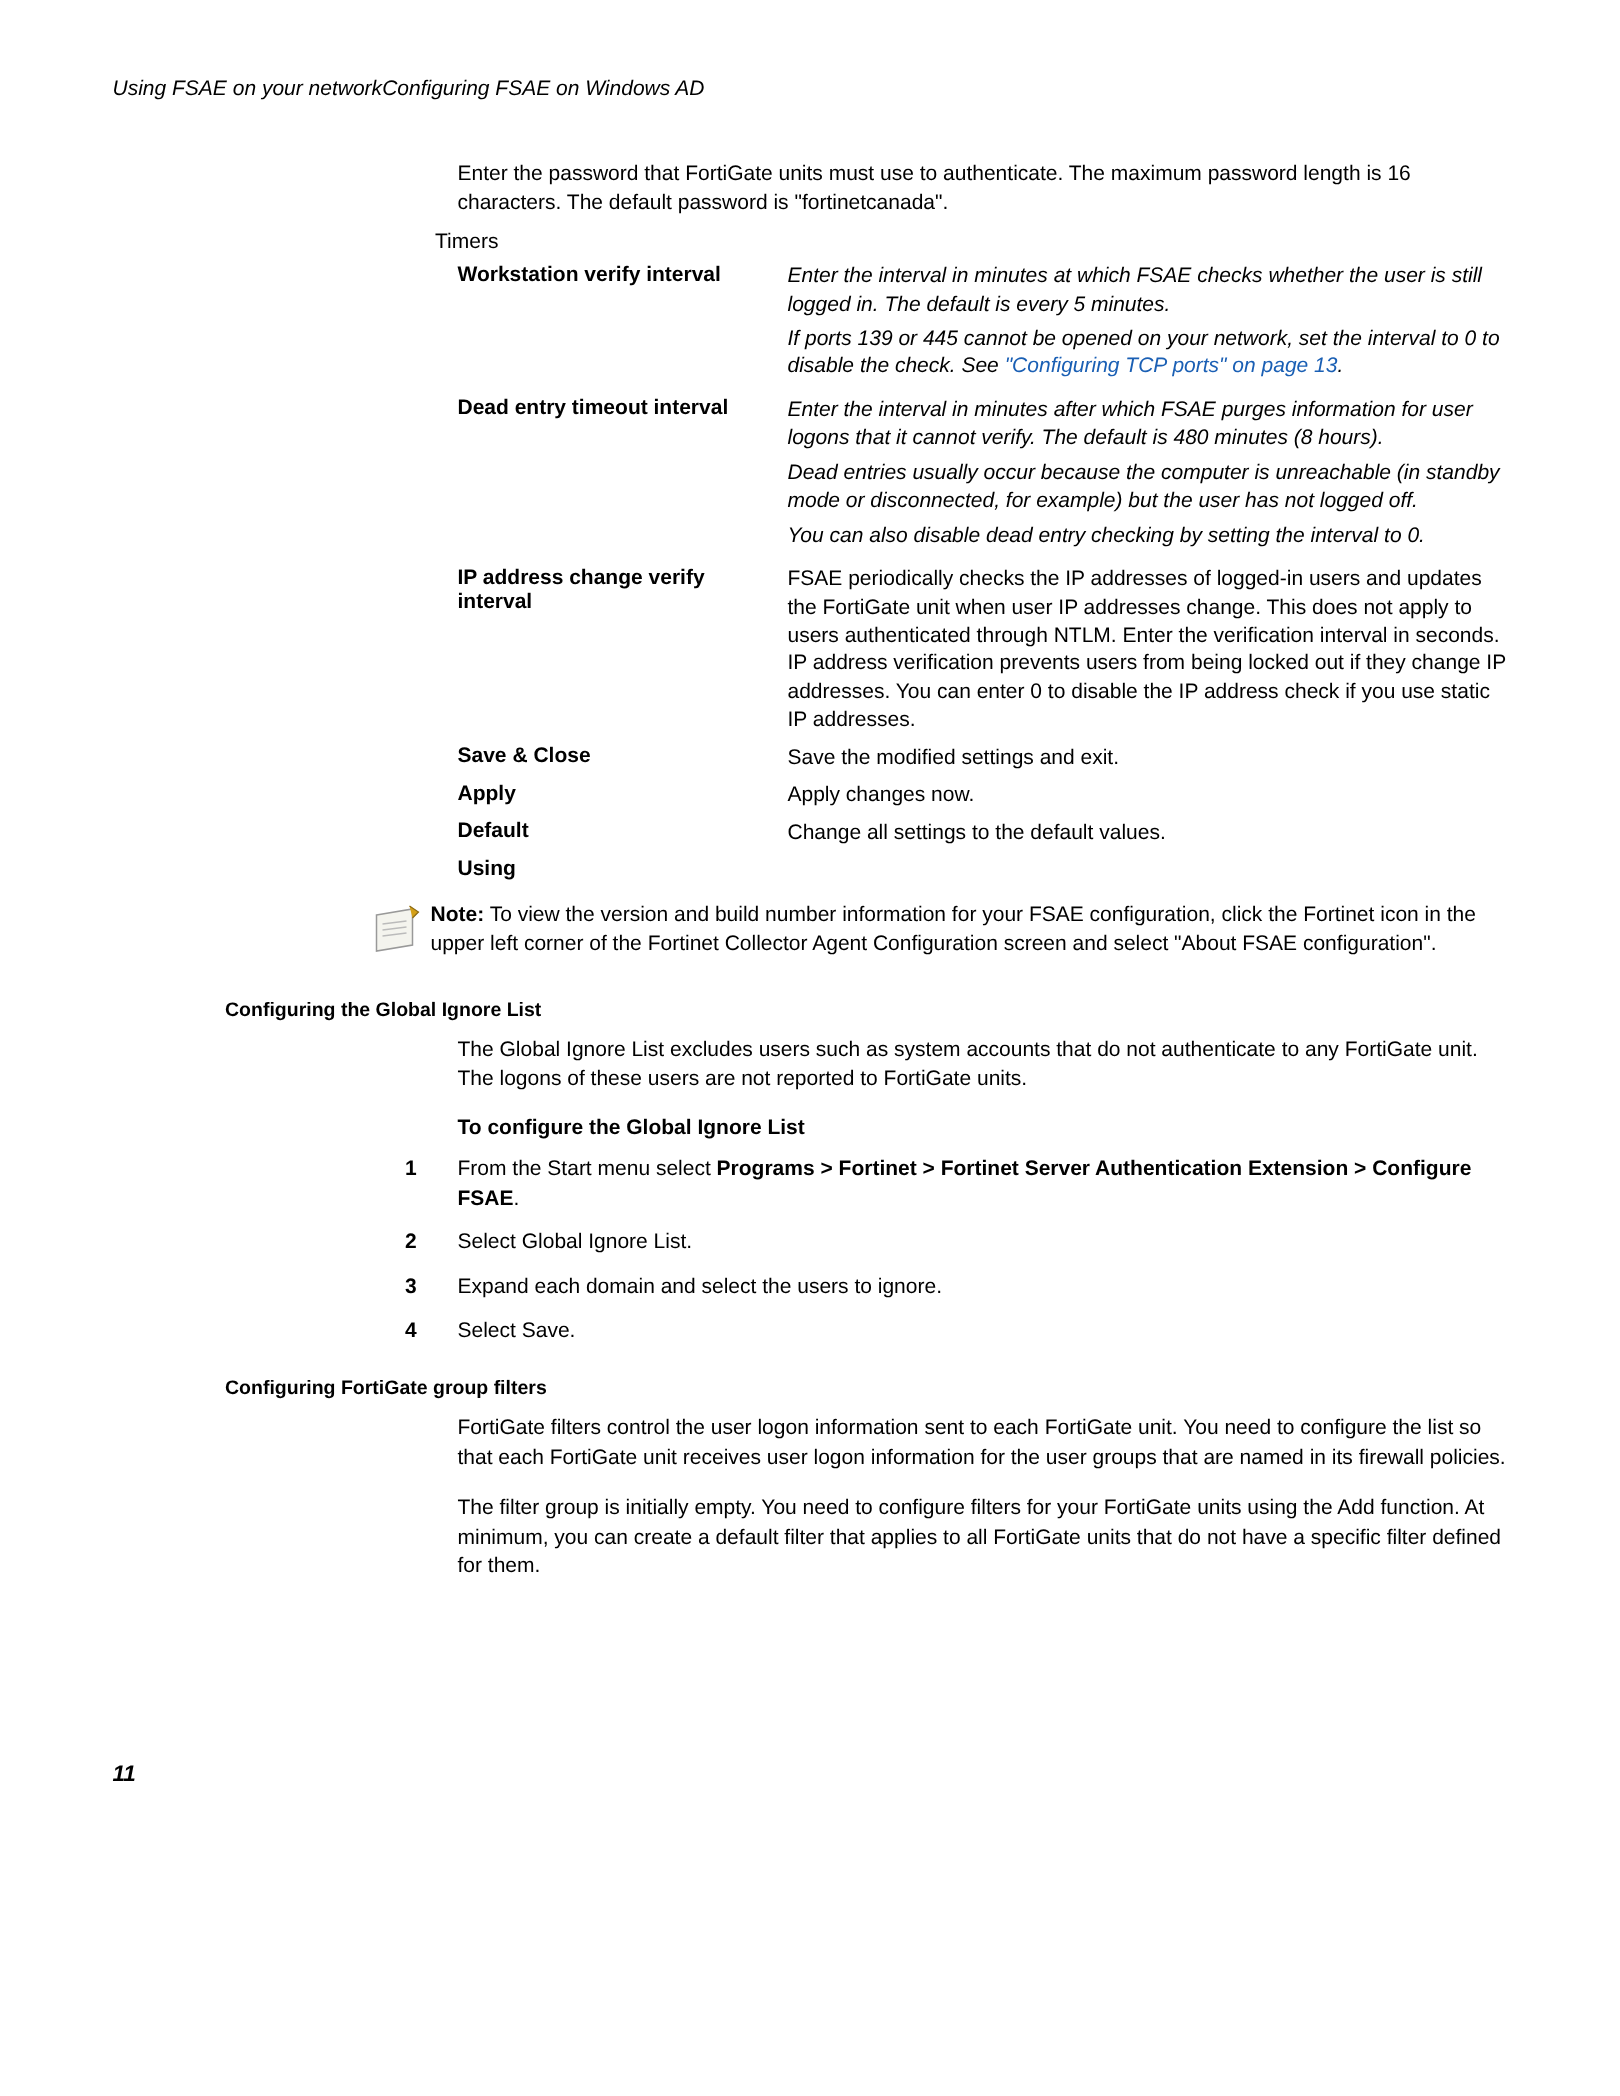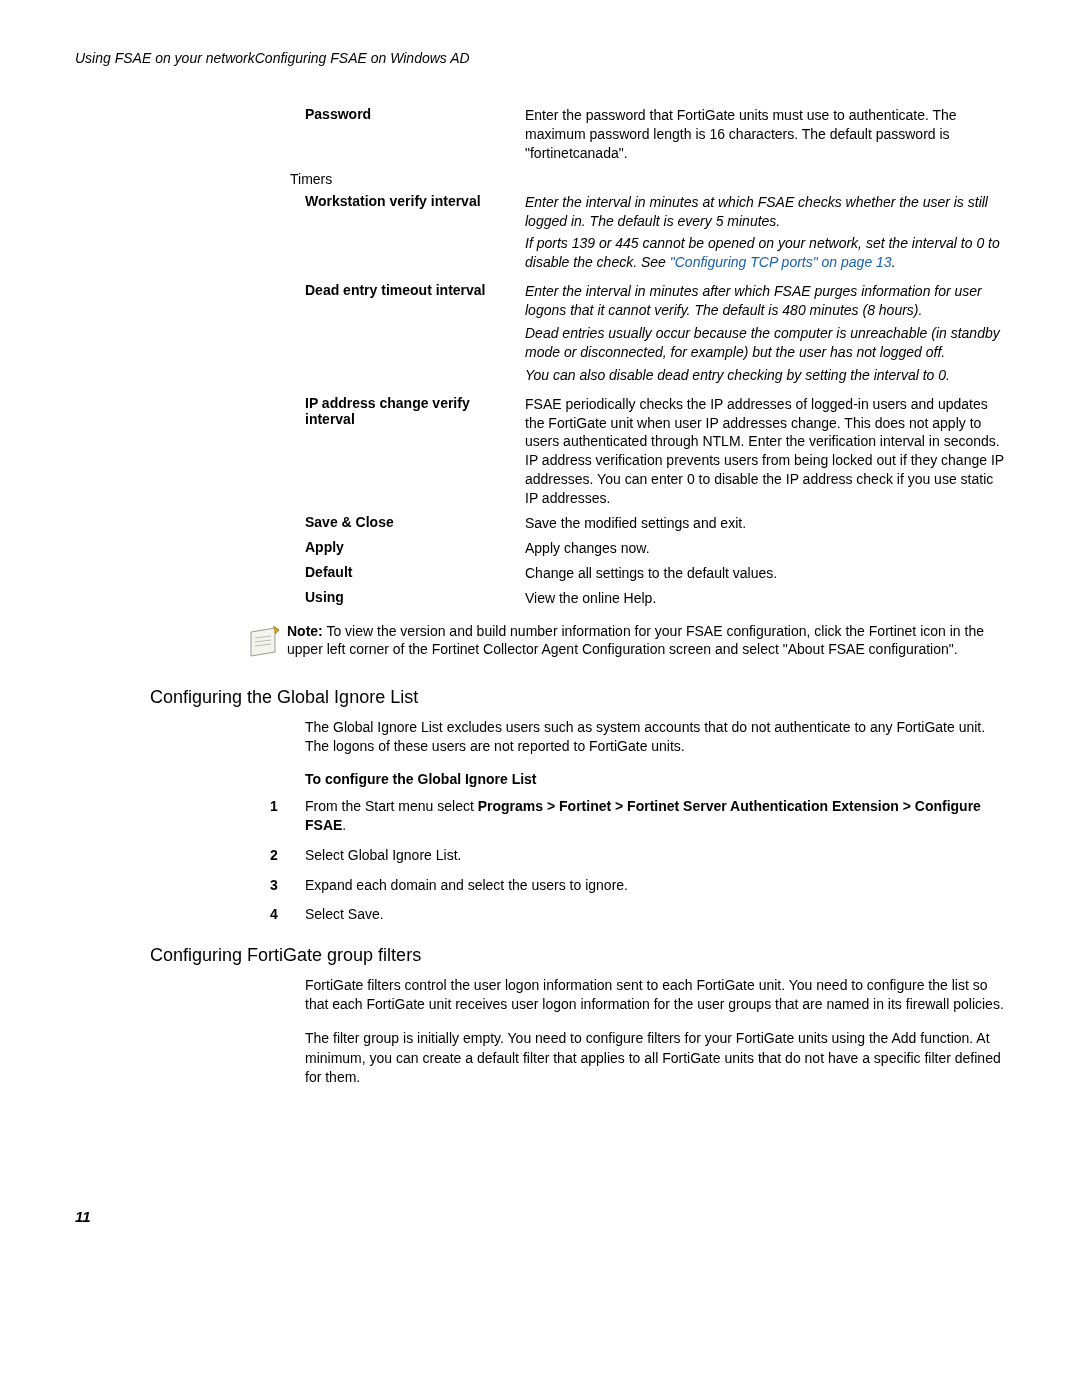--- a/index.html
+++ b/index.html
@@ -55,22 +55,22 @@
     width: 42px;
     flex-shrink: 0;
     padding-top: 2px;
   }
   .note-text {
     flex: 1;
     line-height: 1.35;
   }
   .note-text .bold { font-weight: bold; }
   h2 {
-    font-size: 18px;
-    font-weight: normal;
+    font-size: 13px;
+    font-weight: bold;
     margin: 20px 0 10px 75px;
   }
   .body-para {
     margin: 8px 0 14px 230px;
     width: 700px;
     line-height: 1.4;
   }
   .sub-heading {
     font-weight: bold;
     margin: 4px 0 10px 230px;
@@ -108,21 +108,20 @@
 </head>
 <body>
 
 <div class="header-row">
   <span>Using FSAE on your network</span>
   <span>Configuring FSAE on Windows AD</span>
 </div>
 
 <div class="def-table">
   <div class="def-row">
-    <div class="def-label">Password</div>
     <div class="def-desc">Enter the password that FortiGate units must use to authenticate. The maximum password length is 16 characters. The default password is "fortinetcanada".</div>
   </div>
 </div>
 
 <div class="section-label">Timers</div>
 
 <div class="def-table">
   <div class="def-row">
     <div class="def-label">Workstation verify interval</div>
     <div class="def-desc">
@@ -152,21 +151,20 @@
   <div class="def-row">
     <div class="def-label">Apply</div>
     <div class="def-desc">Apply changes now.</div>
   </div>
   <div class="def-row">
     <div class="def-label">Default</div>
     <div class="def-desc">Change all settings to the default values.</div>
   </div>
   <div class="def-row">
     <div class="def-label">Using</div>
-    <div class="def-desc">View the online Help.</div>
   </div>
 </div>
 
 <div class="note-block">
   <div class="note-icon">
     <svg width="36" height="36" viewBox="0 0 36 36">
       <path d="M6 8 L30 4 L30 28 L6 32 Z" fill="#f4f4ee" stroke="#999" stroke-width="1"></path>
       <path d="M28 2 L34 6 L30 10" fill="#d4a017" stroke="#8b6914" stroke-width="0.8"></path>
       <line x1="10" y1="14" x2="26" y2="12" stroke="#bbb" stroke-width="1"></line>
       <line x1="10" y1="18" x2="26" y2="16" stroke="#bbb" stroke-width="1"></line>

